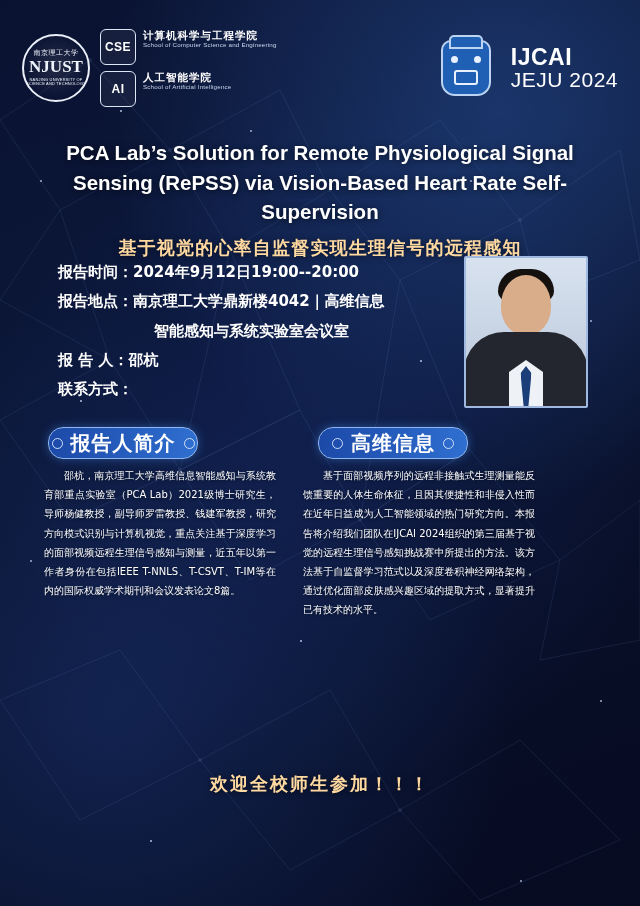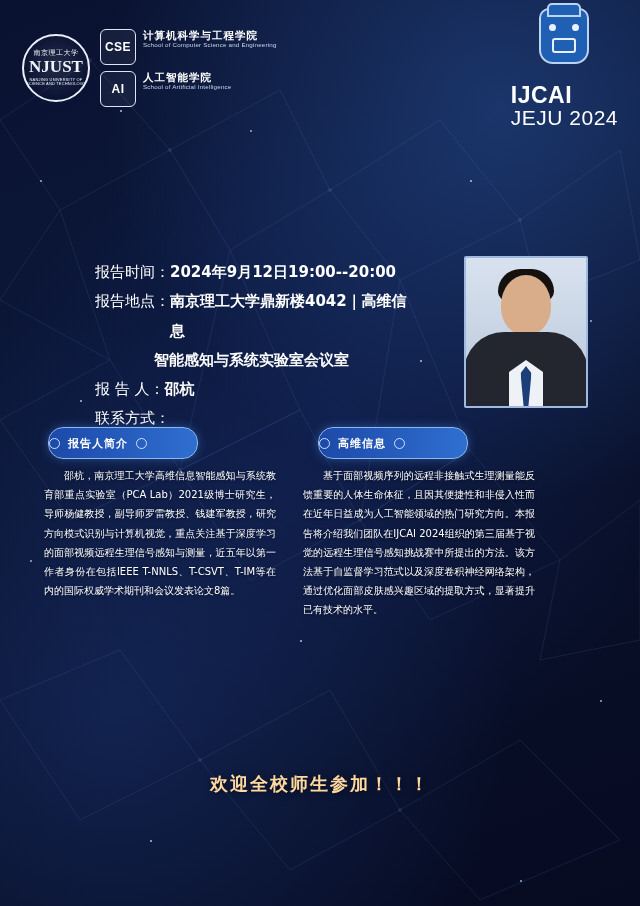--- a/index.html
+++ b/index.html
@@ -46,21 +46,21 @@
   .dept-badge{
     width:34px;height:34px;border-radius:6px;border:1.6px solid #dde6f5;
     display:flex;align-items:center;justify-content:center;
     color:#ffffff;font-size:12px;font-weight:bold;letter-spacing:.5px;
     background:rgba(255,255,255,.05);
   }
   .dept-text{display:flex;flex-direction:column;line-height:1.15;}
   .dept-cn{font-size:10.5px;color:#ffffff;letter-spacing:1px;font-weight:bold;}
   .dept-en{font-size:6.2px;color:#c9d7ef;letter-spacing:.2px;}
 
-  .ijcai{display:flex;align-items:center;gap:20px;flex-direction:column;}
+  .ijcai{display:flex;align-items:center;gap:20px;}
   .ijcai-mascot{
     width:46px;height:52px;border-radius:10px 10px 14px 14px;
     background:#1f5fb4;border:2px solid #bcd3f2;
     position:relative;
   }
   .ijcai-mascot .hat{
     position:absolute;top:-7px;left:50%;transform:translateX(-50%);
     width:30px;height:10px;background:#1f5fb4;border:2px solid #bcd3f2;border-radius:5px 5px 0 0;
   }
   .ijcai-mascot .eye{position:absolute;top:14px;width:7px;height:7px;border-radius:50%;background:#e8f1ff;}
@@ -82,21 +82,21 @@
     text-shadow:0 1px 6px rgba(0,0,0,.6);
   }
 
   
   .info{
     position:absolute;top:258px;left:58px;width:360px;
     color:#ffffff;font-size:15px;line-height:1.95;
     font-family:"DejaVu Sans", sans-serif;
   }
   .info .row{display:flex;}
-  .info .lbl{white-space:nowrap;font-weight:normal;margin-left:37px;}
+  .info .lbl{white-space:nowrap;font-weight:bold;}
   .info .val{font-weight:bold;}
   .info .cont{padding-left:96px;font-weight:bold;}
 
   .portrait{
     position:absolute;top:256px;right:52px;width:120px;height:148px;
     border:2px solid #9fb9e0;border-radius:2px;overflow:hidden;
     background:linear-gradient(#cfd9e8,#aab9cd);
   }
   .portrait .bg{position:absolute;inset:0;background:linear-gradient(#d8e2ef,#b9c7da);}
   .portrait .head{
@@ -120,22 +120,22 @@
     position:absolute;left:50%;bottom:0;transform:translateX(-50%);
     width:11px;height:40px;background:#1c3f7a;
     clip-path:polygon(50% 0,100% 18%,72% 100%,28% 100%,0 18%);
   }
 
   
   .sec-head{
     position:absolute;height:30px;border-radius:15px;
     background:linear-gradient(90deg,#1c49a8,#2f6fd0);
     border:1px solid #8fb6ee;
-    display:flex;align-items:center;gap:8px;
-    color:#ffffff;font-size:11px;font-weight:bold;letter-spacing:1px;
+    display:flex;align-items:center;justify-content:center;gap:8px;
+    color:#ffffff;font-size:20px;font-weight:bold;letter-spacing:1px;
     font-family:"DejaVu Sans", sans-serif;
     box-shadow:0 0 10px rgba(60,130,220,.5);
   }
   .sec-head .dot{width:9px;height:9px;border:1.6px solid #cfe0fb;border-radius:50%;}
   #sec-bio{left:48px;top:427px;width:148px;}
   #sec-content{left:318px;top:427px;width:148px;}
 
   
   .col{
     position:absolute;top:466px;width:232px;
@@ -238,20 +238,24 @@
         <div class="eye r"></div>
         <div class="mouth"></div>
       </div>
       <div class="ijcai-text">
         <span class="l1">IJCAI</span>
         <span class="l2">JEJU 2024</span>
       </div>
     </div>
   </div>
 
+  <div class="title-wrap">
+    <div class="title-en">PCA Lab’s Solution for Remote Physiological Signal Sensing (RePSS) via Vision-Based Heart Rate Self-Supervision</div>
+    <div class="title-cn">基于视觉的心率自监督实现生理信号的远程感知</div>
+  </div>
 
   <div class="info">
     <div class="row">
       <span class="lbl">报告时间：</span>
       <span class="val">2024年9月12日19:00--20:00</span>
     </div>
     <div class="row">
       <span class="lbl">报告地点：</span>
       <span class="val">南京理工大学鼎新楼4042｜高维信息</span>
     </div>

